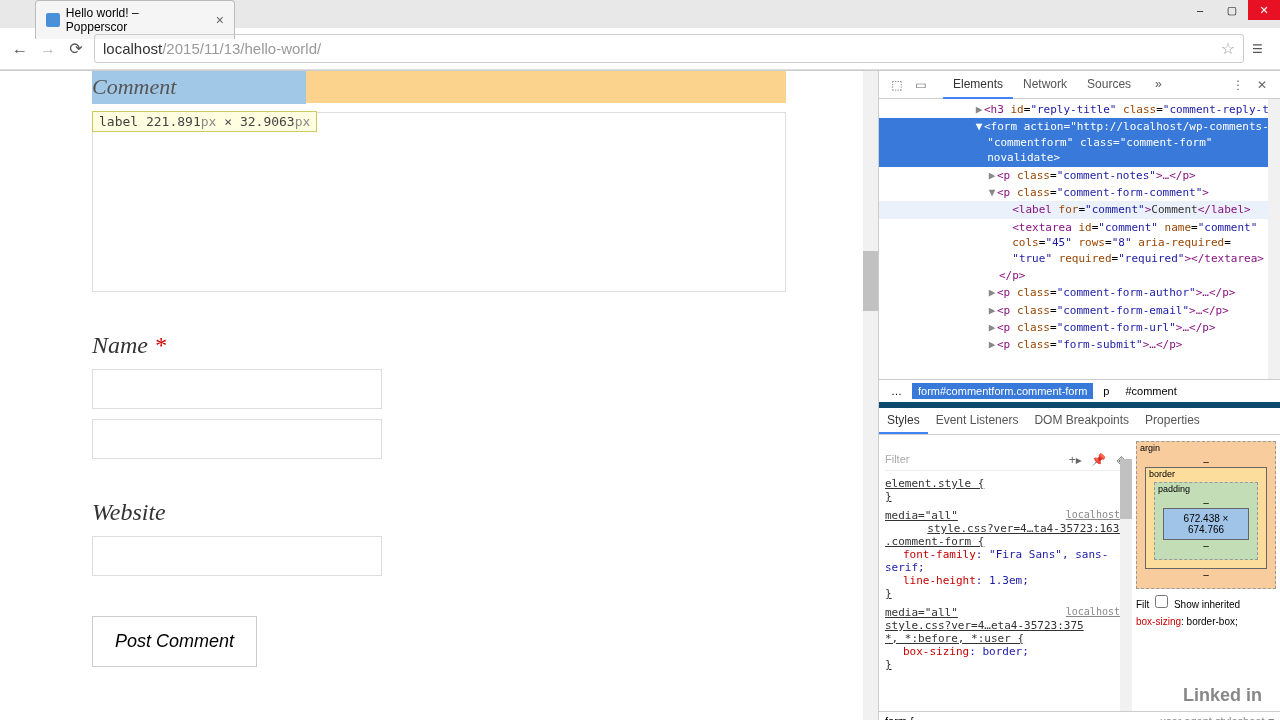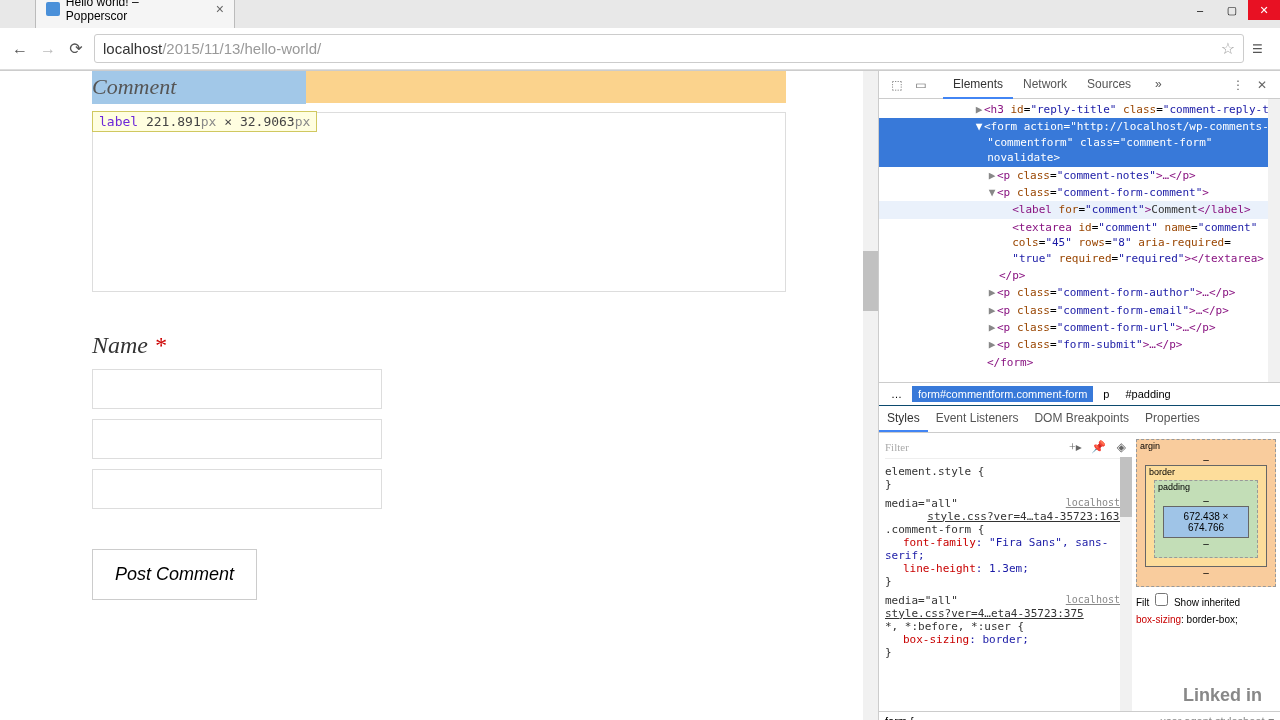--- a/index.html
+++ b/index.html
@@ -1,20 +1,20 @@
 <!DOCTYPE html>
 <html><head>
 <meta charset="utf-8">
 <style>
 * { box-sizing: border-box; margin: 0; padding: 0; }
 body { font-family: "Segoe UI", Arial, sans-serif; font-size: 12px; background: #fff; overflow: hidden; width: 1280px; height: 720px; position: relative; }
 
 
 .browser-chrome { background: #fff; border-bottom: 1px solid #ccc; }
-.tab-bar { display: flex; align-items: flex-end; height: 28px; background: #e8e8e8; padding-left: 35px; }
+.tab-bar { display: flex; align-items: flex-start; height: 28px; background: #e8e8e8; padding-left: 35px; }
 .tab { display: flex; align-items: center; gap: 6px; background: #f5f5f5; border: 1px solid #bbb; border-bottom: none; border-radius: 4px 4px 0 0; padding: 5px 10px; font-size: 12px; max-width: 200px; }
 .tab-favicon { width: 14px; height: 14px; background: #4a90d9; border-radius: 2px; }
 .tab-close { font-size: 14px; color: #666; margin-left: 8px; }
 .win-controls { position: absolute; top: 0; right: 0; display: flex; }
 .win-btn { width: 32px; height: 20px; display: flex; align-items: center; justify-content: center; font-size: 11px; }
 .win-close { background: #e81123; color: #fff; }
 
 .addr-bar { display: flex; align-items: center; padding: 6px 10px; gap: 8px; border-bottom: 1px solid #ddd; }
 .nav-btn { width: 20px; height: 20px; display: flex; align-items: center; justify-content: center; color: #555; font-size: 16px; }
 .nav-btn.disabled { color: #bbb; }
@@ -26,21 +26,21 @@
 
 .main-area { display: flex; height: calc(720px - 60px); }
 .page-pane { flex: 1; position: relative; overflow: hidden; background: #fff; }
 .page-scroll { position: absolute; right: 0; top: 0; width: 15px; height: 100%; background: #f1f1f1; }
 .page-scroll-thumb { position: absolute; right: 0; width: 15px; background: #c1c1c1; }
 
 .comment-form { padding: 0 92px; font-family: Georgia, serif; }
 .highlight-band { background: #fbd38d; height: 32px; display: flex; align-items: center; margin-bottom: 2px; }
 .highlight-label { background: #a2c8e8; padding: 4px 130px 4px 0; font-size: 22px; font-style: italic; color: #555; }
 .inspect-tooltip { display: inline-block; background: #fffee0; border: 1px solid #d0c860; padding: 2px 6px; font-size: 13px; font-family: monospace; margin-top: 6px; }
-.tt-tag { color: #6d28d9; }
+.tt-tag { color: #404040; }
 .tt-dim { color: #444; }
 .tt-unit { color: #888; }
 .textarea-box { width: 100%; height: 180px; border: 1px solid #ddd; margin-top: -20px; resize: both; }
 .field-label { font-size: 24px; font-style: italic; color: #333; margin-top: 40px; }
 .req-star { color: #c00; }
 .field-input { width: 290px; height: 40px; border: 1px solid #ddd; margin-top: 10px; }
 .submit-btn { border: 1px solid #ccc; padding: 14px 22px; font-size: 18px; font-style: italic; background: #fff; margin-top: 40px; }
 
 
 .devtools { width: 402px; border-left: 1px solid #ccc; display: flex; flex-direction: column; background: #fff; font-family: "Segoe UI", Arial, sans-serif; }
@@ -65,30 +65,30 @@
 .caret { color: #888; display: inline-block; width: 10px; text-align: center; }
 .indent1 { padding-left: 95px; }
 .indent2 { padding-left: 108px; }
 .indent3 { padding-left: 120px; }
 .el-selected .caret { color: #fff; }
 
 .dt-breadcrumb { border-top: 1px solid #ccc; padding: 3px 6px; font-size: 11px; display: flex; gap: 4px; align-items: center; }
 .bc-item { padding: 2px 6px; }
 .bc-sel { background: #3879d9; color: #fff; }
 
-.dt-styles-header { display: flex; border-top: 1px solid #0c4a6e; border-bottom: 1px solid #ccc; }
+.dt-styles-header { display: flex; border-top: 6px solid #0c4a6e; border-bottom: 1px solid #ccc; }
 .dt-styles-header .dt-tab { padding: 5px 8px; }
 
 .dt-styles-body { display: flex; flex: 1; min-height: 0; }
 .styles-left { flex: 1; font-family: Menlo, Consolas, monospace; font-size: 11px; padding: 4px 6px; overflow: hidden; position: relative; }
-.styles-filter { display: flex; align-items: center; border-bottom: 1px solid #eee; padding: 3px 0; color: #aaa; font-family: Liberation Serif, serif; }
+.styles-filter { display: flex; align-items: flex-start; border-bottom: 1px solid #eee; padding: 3px 0; color: #aaa; font-family: Liberation Sans, sans-serif; margin-top: 11px; }
 .styles-filter-icons { margin-left: auto; display: flex; gap: 10px; color: #666; font-size: 12px; }
 .rule { margin-top: 6px; }
 .rule-source { float: right; text-decoration: underline; color: #888; font-size: 10px; }
-.sel { color: #333; }
+.sel { color: #333; text-decoration: underline; }
 .prop { color: #c80000; margin-left: 18px; }
 .pval { color: #1a1aa6; }
 .styles-scroll { position: absolute; right: 0; top: 24px; width: 12px; bottom: 0; background: #f1f1f1; }
 .styles-thumb { position: absolute; top: 0; width: 12px; height: 60px; background: #c1c1c1; }
 
 .box-model { width: 148px; padding: 6px 4px; font-size: 10px; position: relative; }
 .bm-margin { background: #f9cc9d; border: 1px dashed #999; padding: 14px 8px 8px; position: relative; }
 .bm-border { background: #fddd9b; border: 1px solid #666; padding: 14px 8px 8px; position: relative; }
 .bm-padding { background: #c3deb7; border: 1px dashed #999; padding: 14px 8px 8px; position: relative; }
 .bm-content { background: #9fc4e7; border: 1px solid #666; padding: 4px; text-align: center; font-size: 10px; }
@@ -140,20 +140,21 @@
         <span class="tt-tag">label</span>
         <span class="tt-dim">221.891</span><span class="tt-unit">px</span><span class="tt-dim"> × </span><span class="tt-dim">32.9063</span><span class="tt-unit">px</span>
       </div>
       <div class="textarea-box"></div>
 
       <div class="field-label"><span>Name </span><span class="req-star">*</span></div>
       <div class="field-input"></div>
 
       <div class="field-input"></div>
 
+      <div class="field-label">Website</div>
       <div class="field-input"></div>
 
       <button class="submit-btn">Post Comment</button>
     </div>
     <div class="page-scroll">
       <div class="page-scroll-thumb" style="top:180px;height:60px"></div>
     </div>
   </div>
 
   <div class="devtools">
@@ -175,30 +176,29 @@
       <div class="el-line el-selected indent1"><span class="caret">▼</span><span class="tag">&lt;form </span><span class="attr">action</span>=<span class="val">"<span>http://localhost/wp-comments-post.php</span>"</span> = =<br>&nbsp;&nbsp;<span class="val">"<span>commentform</span>"</span> <span class="attr">class</span>=<span class="val">"<span>comment-form</span>"</span><br>&nbsp;&nbsp;<span class="attr">novalidate</span><span class="tag">&gt;</span></div>
       <div class="el-line indent2"><span class="caret">▶</span><span class="tag">&lt;p </span><span class="attr">class</span>=<span class="val">"<span>comment-notes</span>"</span><span class="tag">&gt;…&lt;/p&gt;</span></div>
       <div class="el-line indent2"><span class="caret">▼</span><span class="tag">&lt;p </span><span class="attr">class</span>=<span class="val">"<span>comment-form-comment</span>"</span><span class="tag">&gt;</span></div>
       <div class="el-line el-hover indent3">&nbsp;&nbsp;<span class="tag">&lt;label </span><span class="attr">for</span>=<span class="val">"<span>comment</span>"</span><span class="tag">&gt;</span><span class="txt">Comment</span><span class="tag">&lt;/label&gt;</span></div>
       <div class="el-line indent3">&nbsp;&nbsp;<span class="tag">&lt;textarea </span><span class="attr">id</span>=<span class="val">"<span>comment</span>"</span> <span class="attr">name</span>=<span class="val">"<span>comment</span>"</span><br>&nbsp;&nbsp;<span class="attr">cols</span>=<span class="val">"<span>45</span>"</span> <span class="attr">rows</span>=<span class="val">"<span>8</span>"</span> <span class="attr">aria-required</span>=<br>&nbsp;&nbsp;<span class="val">"<span>true</span>"</span> <span class="attr">required</span>=<span class="val">"<span>required</span>"</span><span class="tag">&gt;&lt;/textarea&gt;</span></div>
       <div class="el-line indent3"><span class="tag">&lt;/p&gt;</span></div>
       <div class="el-line indent2"><span class="caret">▶</span><span class="tag">&lt;p </span><span class="attr">class</span>=<span class="val">"<span>comment-form-author</span>"</span><span class="tag">&gt;…&lt;/p&gt;</span></div>
       <div class="el-line indent2"><span class="caret">▶</span><span class="tag">&lt;p </span><span class="attr">class</span>=<span class="val">"<span>comment-form-email</span>"</span><span class="tag">&gt;…&lt;/p&gt;</span></div>
       <div class="el-line indent2"><span class="caret">▶</span><span class="tag">&lt;p </span><span class="attr">class</span>=<span class="val">"<span>comment-form-url</span>"</span><span class="tag">&gt;…&lt;/p&gt;</span></div>
       <div class="el-line indent2"><span class="caret">▶</span><span class="tag">&lt;p </span><span class="attr">class</span>=<span class="val">"<span>form-submit</span>"</span><span class="tag">&gt;…&lt;/p&gt;</span></div>
-      <div class="el-line indent2"><span class="tag">&lt;/form&gt;</span></div>
 
       <div class="dt-elements-scroll"></div>
     </div>
 
     <div class="dt-breadcrumb">
       <span class="bc-item">…</span>
       <span class="bc-item bc-sel">form#commentform.comment-form</span>
       <span class="bc-item">p</span>
-      <span class="bc-item">#padding</span>
+      <span class="bc-item">#comment</span>
     </div>
 
     <div class="dt-styles-header">
       <div class="dt-tab active">Styles</div>
       <div class="dt-tab">Event Listeners</div>
       <div class="dt-tab">DOM Breakpoints</div>
       <div class="dt-tab">Properties</div>
     </div>
 
     <div class="dt-styles-body">

